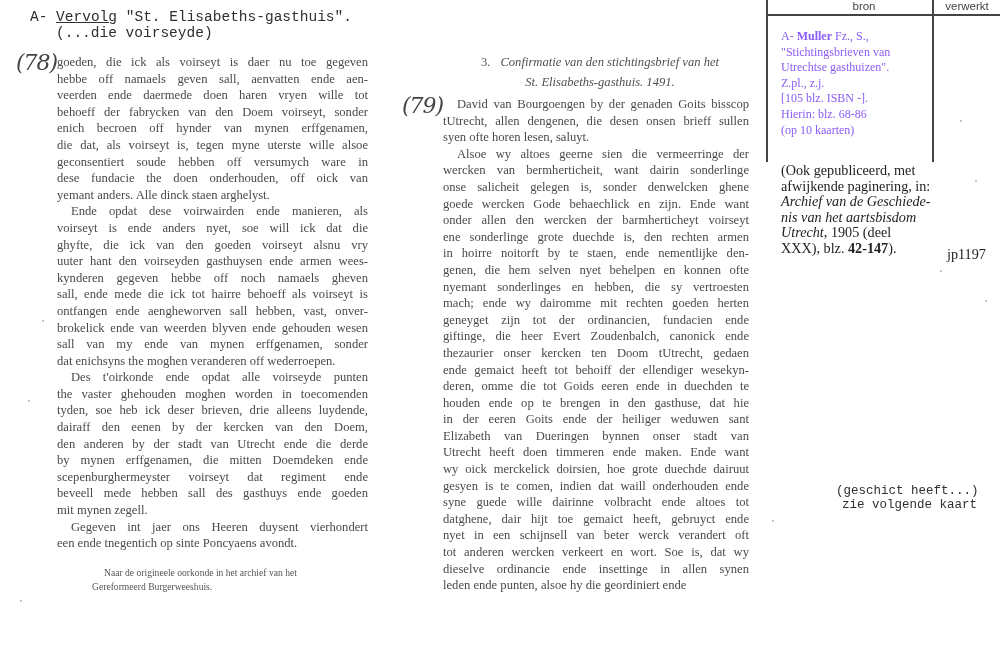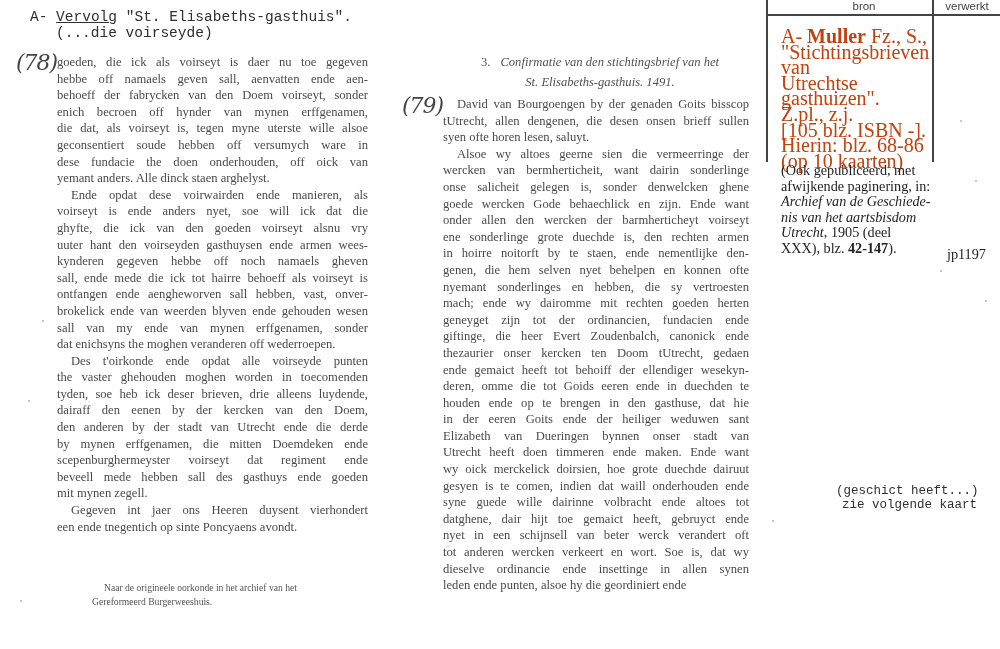--- a/index.html
+++ b/index.html
@@ -28,21 +28,21 @@
     
     #leftcol {
       position: absolute; left: 57px; top: 54px; width: 311px;
       font-size: 12.6px; line-height: 16.6px; color: #4a4a4a; text-align: justify;
     }
     .line { display: block; text-align: justify; text-align-last: justify; white-space: nowrap; }
     .line.last { text-align-last: left; }
     .indent { padding-left: 14px; }
     #leftnote {
       position: absolute; left: 104px; top: 566px; width: 268px;
-      font-size: 9.6px; line-height: 14px; color: #555; margin-top: 15px;
+      font-size: 9.6px; line-height: 14px; color: #555;
     }
     #leftnote .n2 { padding-left: -10px; margin-left: -12px; }
 
     
     #midtitle {
       position: absolute; left: 450px; top: 52px; width: 300px;
       font-size: 12.6px; line-height: 20px; color: #505050; text-align: center; font-style: italic;
     }
     #midtitle .num { font-style: normal; margin-right: 10px; }
     #midcol {
@@ -51,21 +51,21 @@
     }
 
     
     #cardtable { position: absolute; left: 766px; top: 0; width: 234px; height: 160px; }
     #cardtable .vline { position: absolute; background: #444; width: 1.5px; }
     #cardtable .hline { position: absolute; background: #444; height: 1.5px; }
     #col-bron { position: absolute; left: 0; top: 0; width: 196px; text-align: center; font-size: 11.5px; color: #444; }
     #col-verwerkt { position: absolute; left: 168px; top: 0; width: 66px; text-align: center; font-size: 11.5px; color: #444; }
     #source {
       position: absolute; left: 781px; top: 29px; width: 170px;
-      font-size: 20px; line-height: 15.6px; color: #c2410c;
+      font-size: 12px; line-height: 15.6px; color: #8b5cf6;
     }
     #source b { font-weight: bold; }
     #alsopub {
       position: absolute; left: 781px; top: 163px; width: 180px;
       font-size: 14.2px; line-height: 15.6px; color: #222;
     }
     #alsopub i { font-style: italic; }
     #code { position: absolute; left: 947px; top: 246px; font-size: 14.2px; color: #222; }
     #typednote { position: absolute; left: 788px; top: 484px; font-size: 12.5px; line-height: 14px; margin-left: 48px; }
     #typednote .l2 { padding-left: 6px; }
@@ -81,20 +81,21 @@
   <div class="line2">(...die voirseyde)</div>
 </div>
 
 <div id="num78" class="hand">(78)</div>
 <div id="num79" class="hand">(79)</div>
 
 <div id="leftcol" class="serif">
     <div class="para">
       <span class="line">goeden, die ick als voirseyt is daer nu toe gegeven</span>
       <span class="line">hebbe off namaels geven sall, aenvatten ende aen-</span>
+      <span class="line">veerden ende daermede doen haren vryen wille tot</span>
       <span class="line">behoeff der fabrycken van den Doem voirseyt, sonder</span>
       <span class="line">enich becroen off hynder van mynen erffgenamen,</span>
       <span class="line">die dat, als voirseyt is, tegen myne uterste wille alsoe</span>
       <span class="line">geconsentiert soude hebben off versumych ware in</span>
       <span class="line">dese fundacie the doen onderhouden, off oick van</span>
       <span class="line last">yemant anders. Alle dinck staen arghelyst.</span>
     </div>
     <div class="para">
       <span class="line indent">Ende opdat dese voirwairden ende manieren, als</span>
       <span class="line">voirseyt is ende anders nyet, soe will ick dat die</span>

